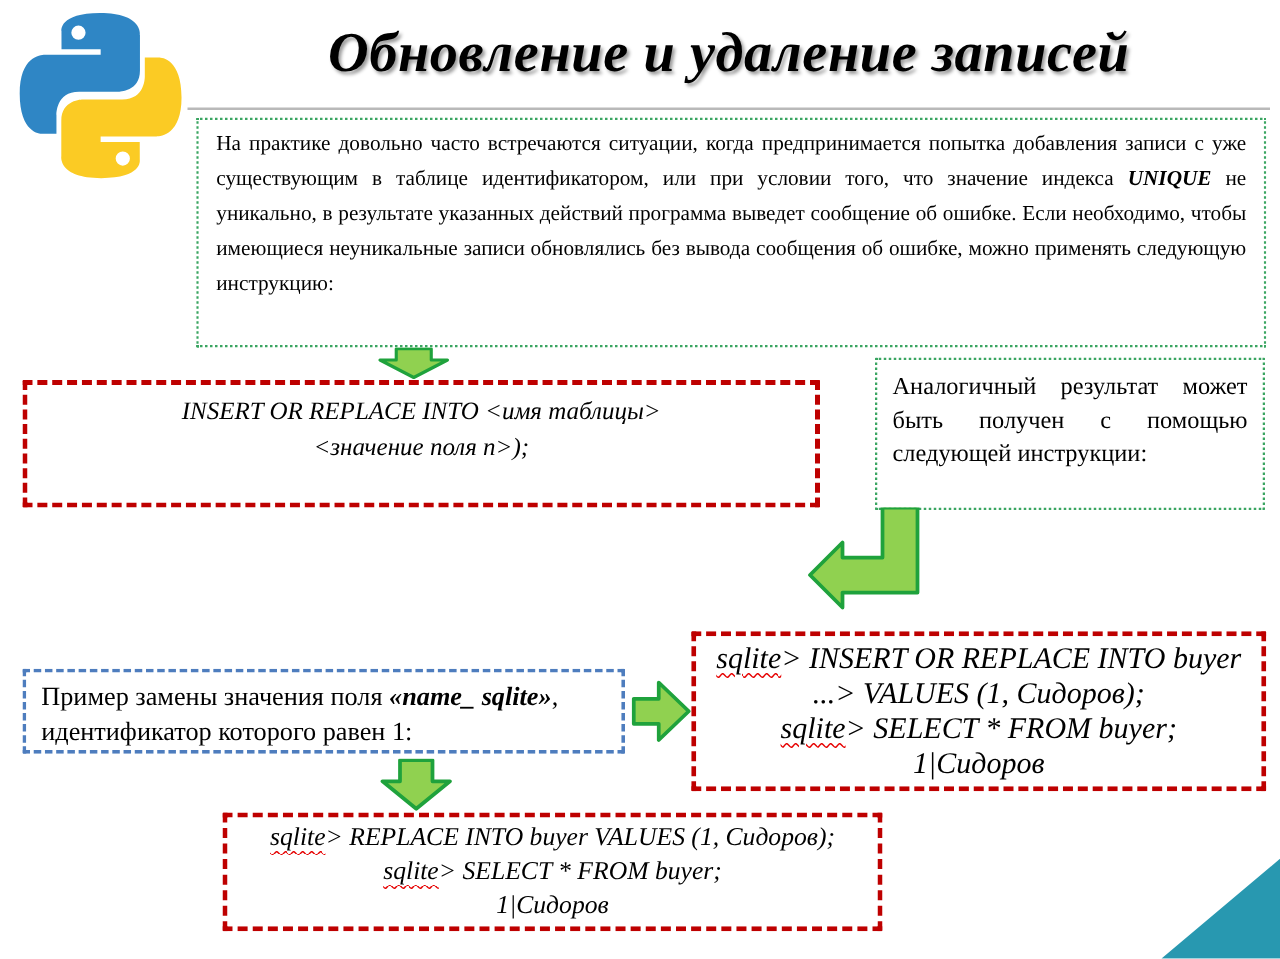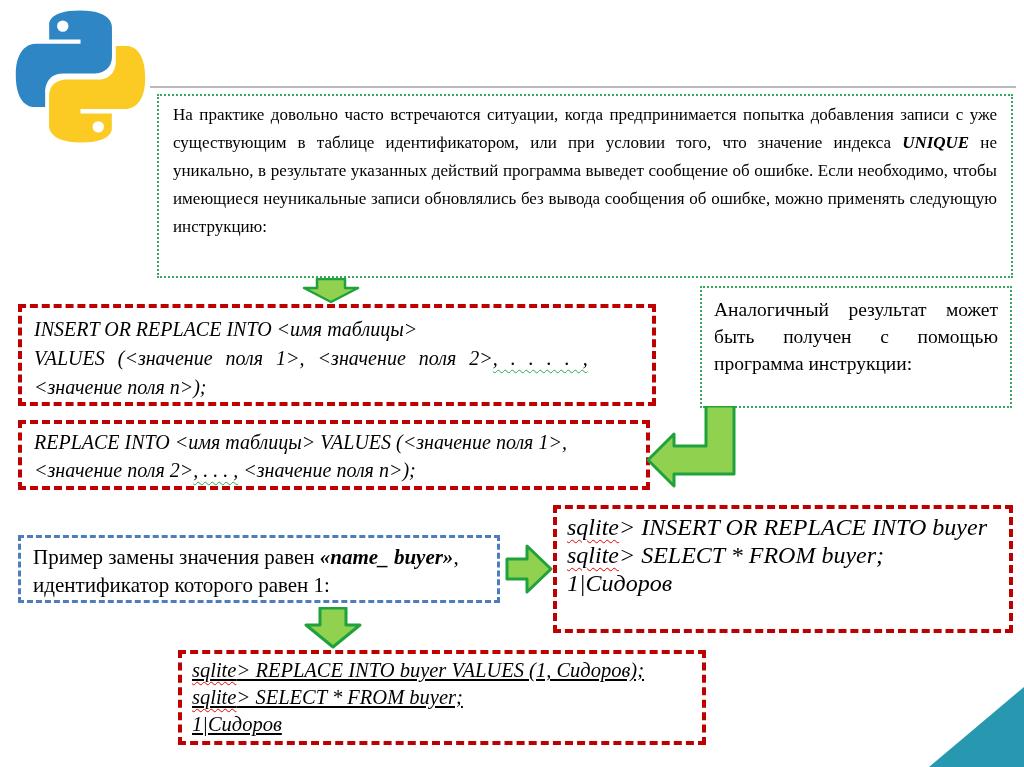--- a/index.html
+++ b/index.html
@@ -26,97 +26,94 @@
   }
   .bi{font-weight:bold;font-style:italic;}
   .syntax1{
     left:18px;top:304px;width:638px;height:102px;
     padding:7px 12px;font-style:italic;font-size:20px;line-height:29px;
   }
   .syntax2{
     left:18px;top:420px;width:632px;height:70px;
     padding:4px 12px;font-style:italic;font-size:20px;line-height:28px;
   }
-  .codeline{display:block;white-space:nowrap;}
+  .codeline{display:block;white-space:nowrap;text-align:center;}
   .spread{word-spacing:8px;}
   .wavy-green{text-decoration:underline wavy #2ba84a;text-decoration-thickness:1px;text-underline-offset:4px;}
   .wavy-red{text-decoration:underline wavy #e60000;text-decoration-thickness:1px;text-underline-offset:4px;}
   .note{
     left:700px;top:286px;width:312px;height:122px;
     padding:8px 12px;font-size:19.5px;line-height:27px;text-align:justify;
   }
   .example{
     left:18px;top:535px;width:482px;height:68px;
     padding:5px 12px;font-size:21px;line-height:28px;
   }
   .console1{
     left:553px;top:505px;width:460px;height:128px;
     padding:4px 10px;font-style:italic;font-size:24px;line-height:28px;
   }
   .console2{
     left:178px;top:650px;width:528px;height:95px;
-    padding:3px 10px;font-style:italic;font-size:20.5px;line-height:27px;text-decoration:underline;
+    padding:3px 10px;font-style:italic;font-size:20.5px;line-height:27px;
   }
   svg{display:block;}
 </style>
 </head>
 <body>
 
 <div class="slide">
 
   <div class="abs" style="left:8px;top:4px;width:145px;height:145px;">
     <svg width="145" height="145" viewBox="0 0 112 112">
       <path fill="#2f86c5" fill-rule="evenodd" d="M55.6 5c-25.4 0-23.8 11-23.8 11l.03 11.4h24.2v3.4H22.2S6 29 6 54.8 20.2 79.6 20.2 79.6h8.5V67.8s-.46-14.2 14-14.2h24.1s13.5.2 13.5-13.1v-22S82.3 5 55.6 5zM42.3 12.7a4.4 4.4 0 1 1 0 8.8 4.4 4.4 0 0 1 0-8.8z"></path>
       <path fill="#fbcb24" fill-rule="evenodd" d="M56.4 107c25.4 0 23.8-11 23.8-11l-.03-11.4H56v-3.4h33.8S106 83 106 57.2 91.8 32.4 91.8 32.4h-8.5v11.8s.46 14.2-14 14.2H45.2s-13.5-.2-13.5 13.1v22S29.7 107 56.4 107zm13.3-7.7a4.4 4.4 0 1 1 0-8.8 4.4 4.4 0 0 1 0 8.8z"></path>
     </svg>
   </div>
 
+  <div class="abs title">Обновление и удаление записей</div>
   <div class="abs title-underline"></div>
 
   <div class="abs box green-dotted intro">
     <span>На практике довольно часто встречаются ситуации, когда предпринимается попытка добавления записи с уже существующим в таблице идентификатором, или при условии того, что значение индекса </span><span class="bi">UNIQUE</span><span> не уникально, в результате указанных действий программа выведет сообщение об ошибке. Если необходимо, чтобы имеющиеся неуникальные записи обновлялись без вывода сообщения об ошибке, можно применять следующую инструкцию:</span>
   </div>
 
   <div class="abs" style="left:296px;top:278px;width:70px;height:26px;">
     <svg width="70" height="26" viewBox="0 0 70 26">
       <polygon points="21,1 49,1 49,10 62,10 35,24 8,10 21,10" fill="#90d150" stroke="#1fa23c" stroke-width="2.5" stroke-linejoin="round"></polygon>
     </svg>
   </div>
 
   <div class="abs box red-dashed syntax1">
     <span class="codeline">INSERT OR REPLACE INTO &lt;имя таблицы&gt;</span>
-    <span class="codeline spread"><span>VALUES (&lt;значение поля 1&gt;, &lt;значение поля 2&gt;</span><span class="wavy-green">, . . . . ,</span></span>
     <span class="codeline">&lt;значение поля n&gt;);</span>
   </div>
 
-  <div class="abs box red-dashed syntax2">
-    <span class="codeline">REPLACE INTO &lt;имя таблицы&gt; VALUES (&lt;значение поля 1&gt;,</span>
-    <span class="codeline"><span>&lt;значение поля 2&gt;</span><span class="wavy-green">, . . . ,</span><span> &lt;значение поля n&gt;);</span></span>
-  </div>
 
-  <div class="abs box green-dotted note">Аналогичный результат может быть получен с помощью программа инструкции:</div>
+  <div class="abs box green-dotted note">Аналогичный результат может быть получен с помощью следующей инструкции:</div>
 
   <div class="abs" style="left:646px;top:406px;width:92px;height:82px;">
     <svg width="92" height="82" viewBox="0 0 92 82">
       <polygon points="60,0 88,0 88,68 28,68 28,80 2,54 28,28 28,40 60,40" fill="#90d150" stroke="#1fa23c" stroke-width="3" stroke-linejoin="round"></polygon>
     </svg>
   </div>
 
   <div class="abs box blue-dashed example">
-    <span>Пример замены значения равен </span><span class="bi">«name_ buyer»</span><span>, идентификатор которого равен 1:</span>
+    <span>Пример замены значения поля </span><span class="bi">«name_ sqlite»</span><span>, идентификатор которого равен 1:</span>
   </div>
 
   <div class="abs" style="left:505px;top:543px;width:48px;height:52px;">
     <svg width="48" height="52" viewBox="0 0 48 52">
       <polygon points="2,16 22,16 22,3 46,26 22,49 22,36 2,36" fill="#90d150" stroke="#1fa23c" stroke-width="3" stroke-linejoin="round"></polygon>
     </svg>
   </div>
 
   <div class="abs box red-dashed console1">
     <span class="codeline"><span class="wavy-red">sqlite</span><span>&gt; INSERT OR REPLACE INTO buyer</span></span>
+    <span class="codeline">...&gt; VALUES (1, Сидоров);</span>
     <span class="codeline"><span class="wavy-red">sqlite</span><span>&gt; SELECT * FROM buyer;</span></span>
     <span class="codeline">1|Сидоров</span>
   </div>
 
   <div class="abs" style="left:298px;top:607px;width:70px;height:42px;">
     <svg width="70" height="42" viewBox="0 0 70 42">
       <polygon points="22,1 48,1 48,18 62,18 35,40 8,18 22,18" fill="#90d150" stroke="#1fa23c" stroke-width="3" stroke-linejoin="round"></polygon>
     </svg>
   </div>
 

